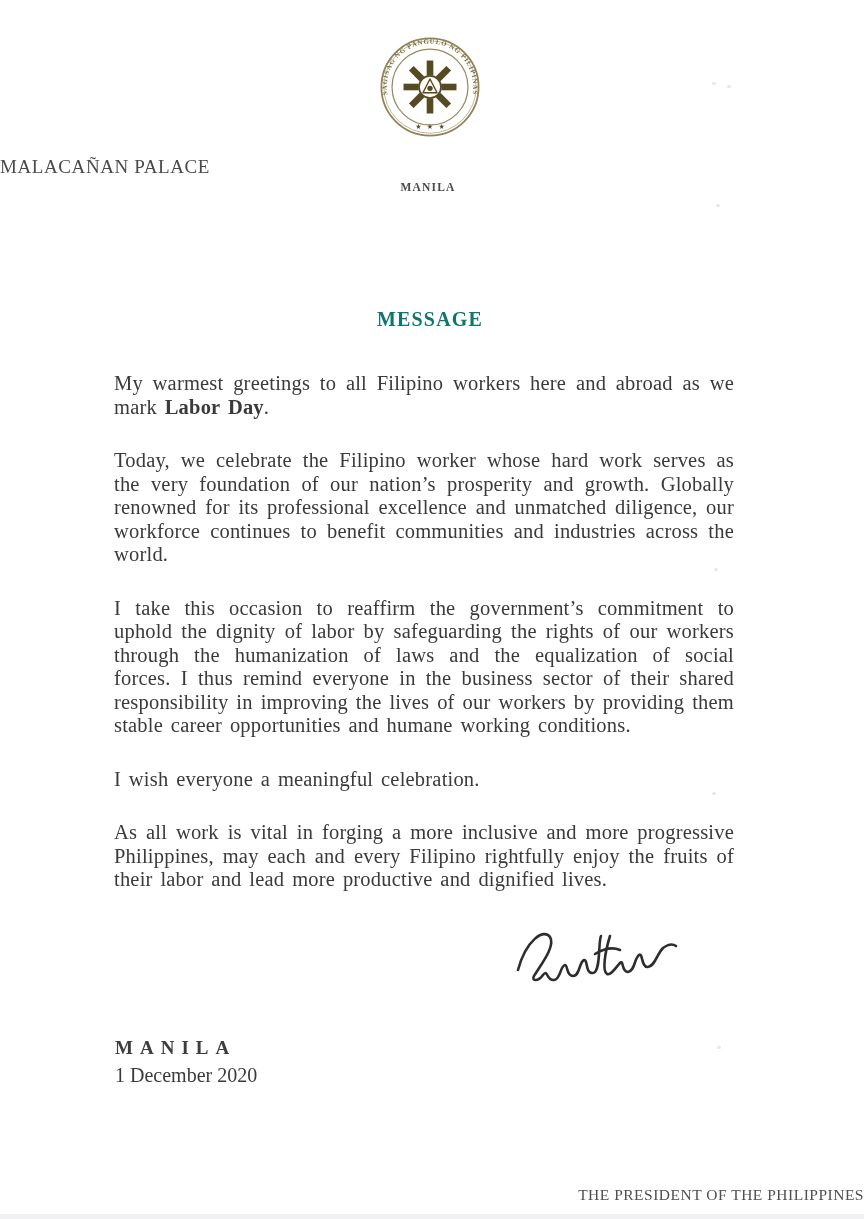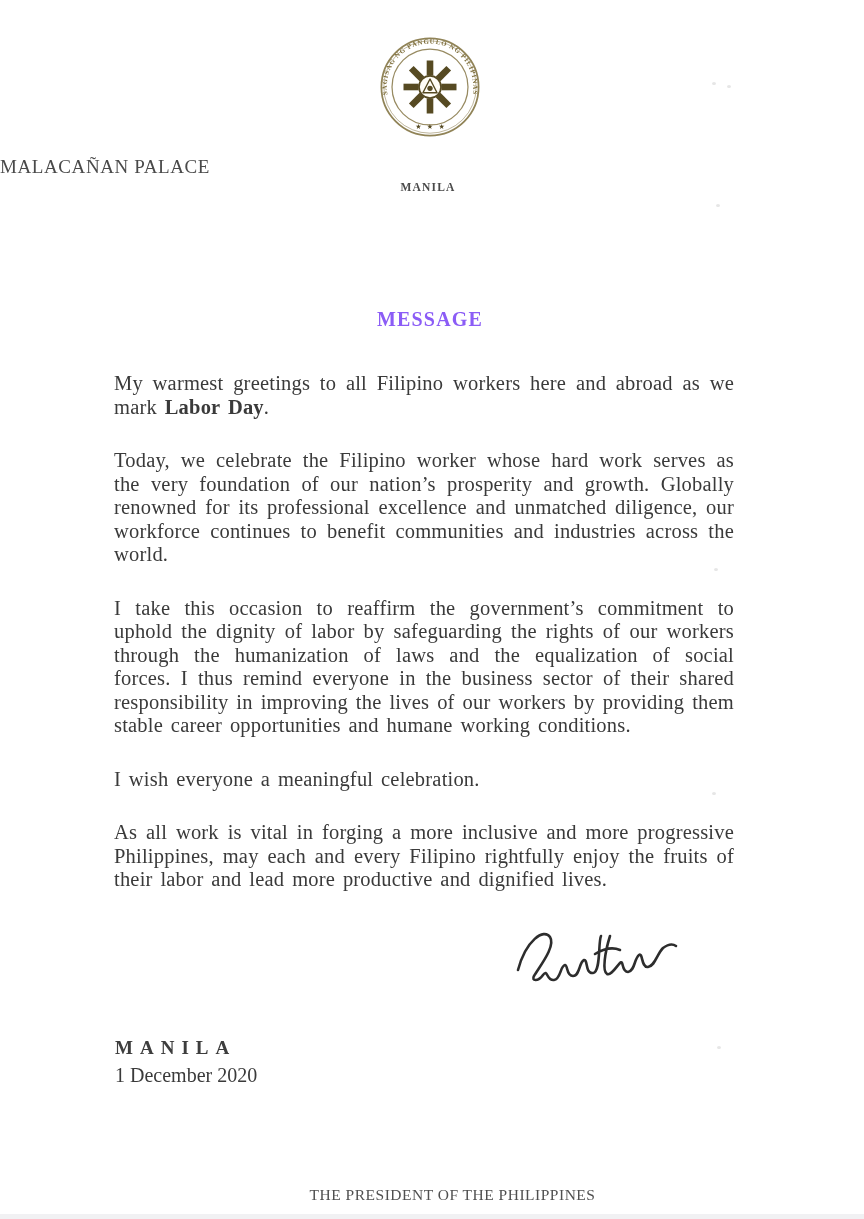--- a/index.html
+++ b/index.html
@@ -66,21 +66,21 @@
   }
 
   
   .message-title {
     position: absolute;
     top: 308px; left: 0; right: 4px;
     text-align: center;
     font-size: 20px;
     font-weight: bold;
     letter-spacing: 1.2px;
-    color: #8b5cf6;
+    color: #0f766e;
   }
 
   
   .body-text {
     position: absolute;
     top: 372px;
     left: 114px;
     width: 636px;
   }
   .para {
@@ -120,21 +120,21 @@
     font-weight: bold;
     letter-spacing: 7px;
     color: #3d3d3d;
   }
   .date-line { margin-top: 5px; font-size: 20px; color: var(--ink); }
 
   
   .page-footer {
     position: absolute;
     top: 1186px; left: 0; right: 0;
-    text-align: center;
+    text-align: right;
     font-size: 15.5px;
     letter-spacing: .5px;
     color: #4f4f4f;
     padding-left: 41px;
   }
   .bottom-strip {
     position: absolute;
     bottom: 0; left: 0; right: 0;
     height: 5px;
     background: #f1f1f3;

